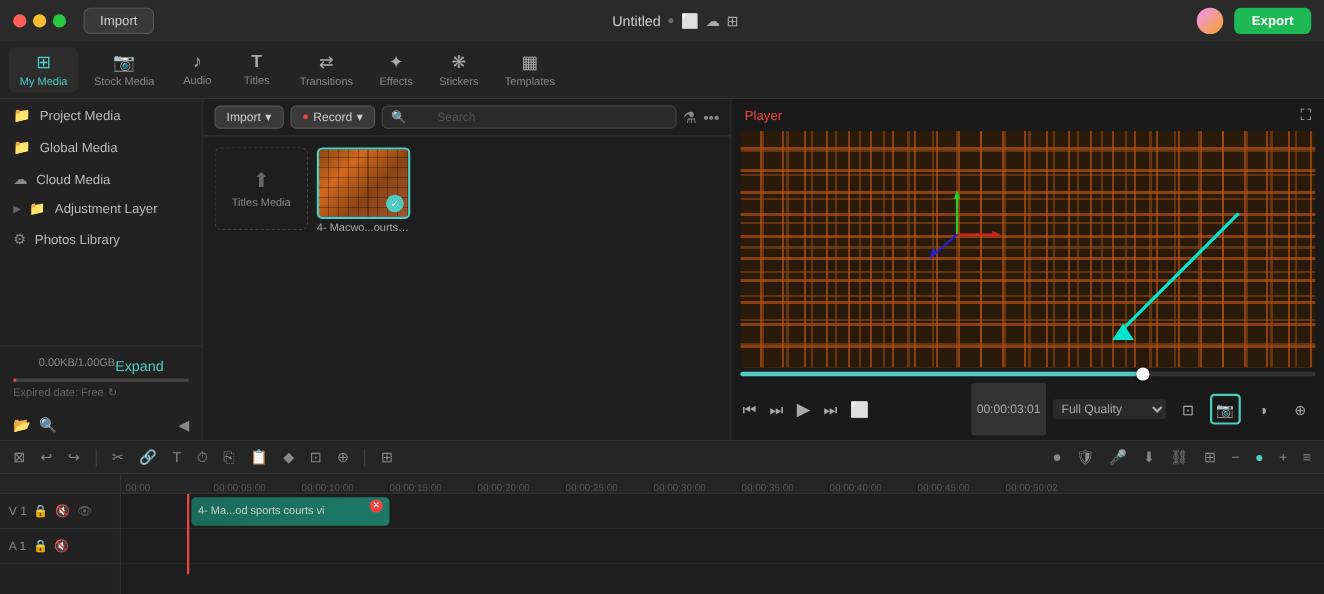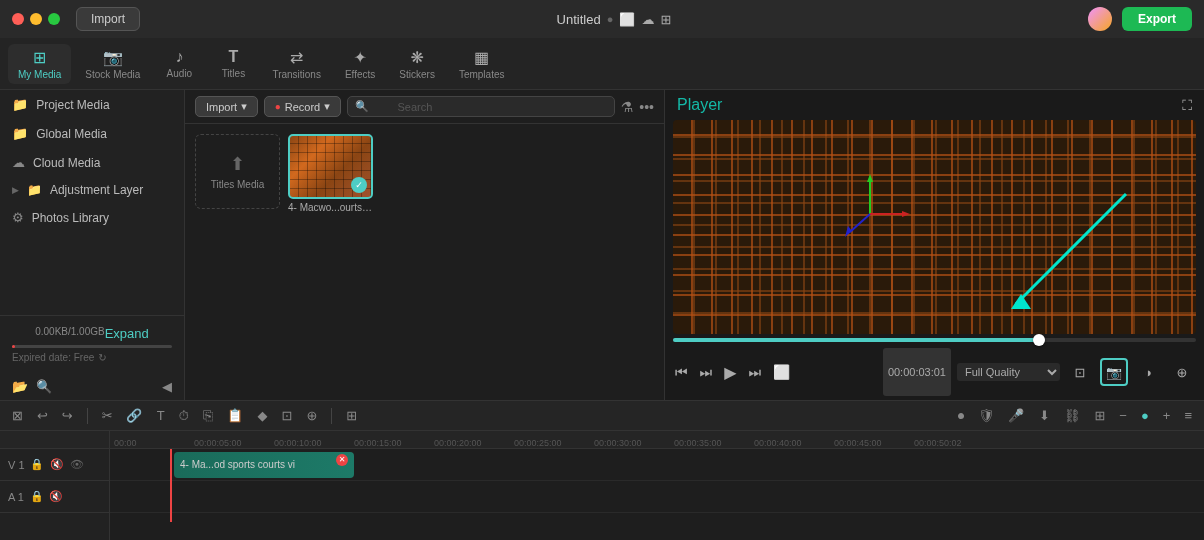--- a/index.html
+++ b/index.html
@@ -307,21 +307,21 @@
       background: #1a1a1a;
       display: flex;
       flex-direction: column;
     }
     .player-header {
       display: flex;
       align-items: center;
       justify-content: space-between;
       padding: 6px 12px;
     }
-    .player-title { font-size: 16px; color: #14b8a6; }
+    .player-title { font-size: 12px; color: #ef4444; }
     .fullscreen-icon { color: #aaa; cursor: pointer; font-size: 14px; }
     .player-video {
       flex: 1;
       background: #111;
       margin: 0 8px;
       border-radius: 4px;
       position: relative;
       overflow: hidden;
     }
     .video-bg {

